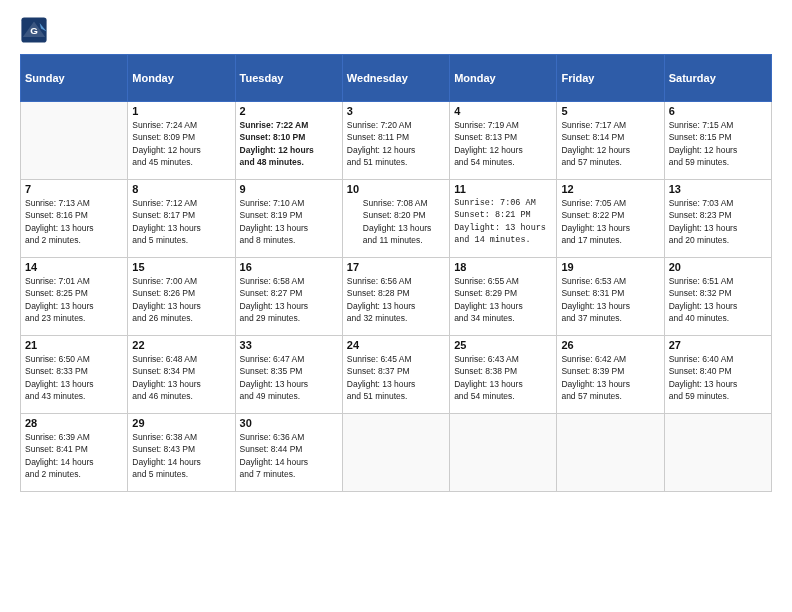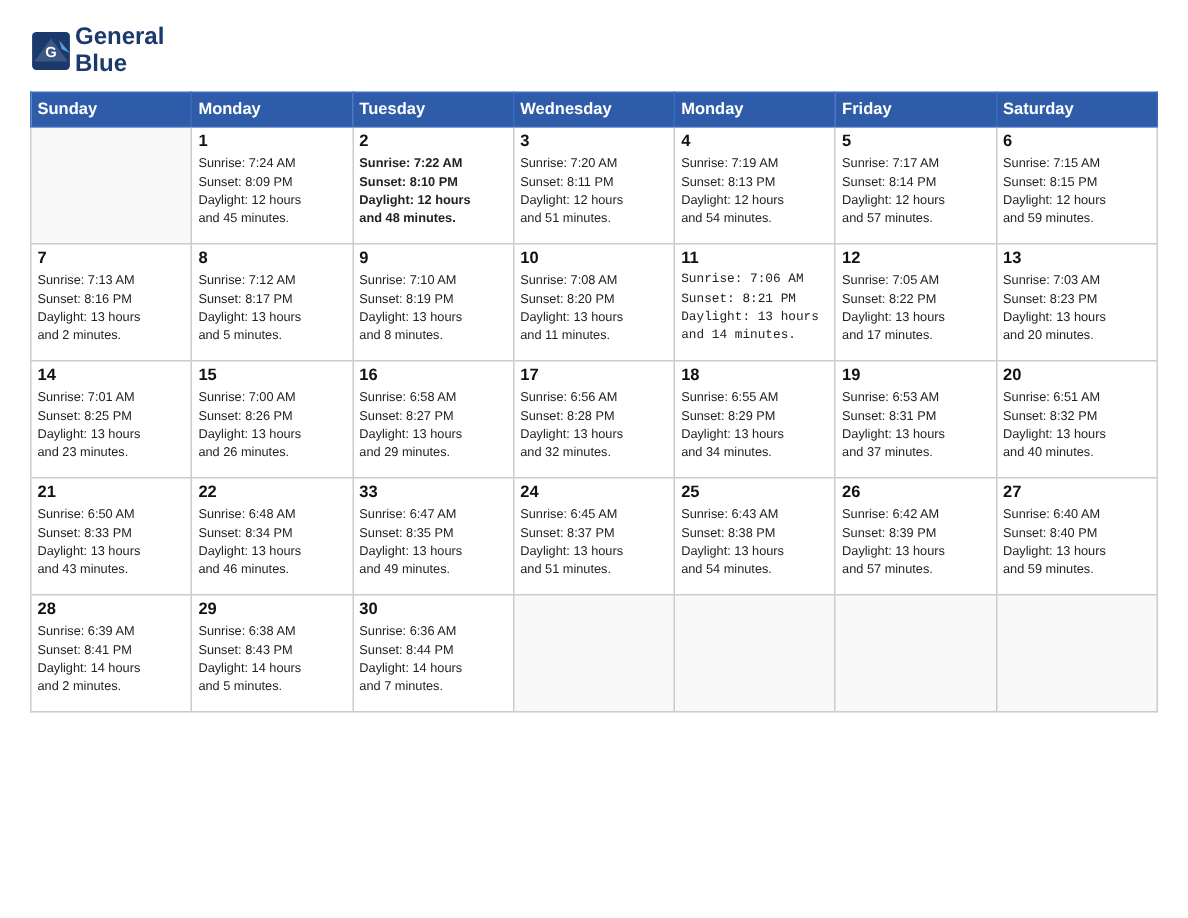--- a/index.html
+++ b/index.html
@@ -46,21 +46,21 @@
     .calendar {
       width: 100%;
       border-collapse: collapse;
       table-layout: fixed;
     }
     .calendar th {
       background: #2e5ca8;
       color: #fff;
       font-size: 11px;
       font-weight: bold;
-      padding: 5px 4px;
+      padding: 17px 4px;
       text-align: left;
       border: 1px solid #3a6bc0;
     }
     .calendar td {
       border: 1px solid #ccc;
       vertical-align: top;
       padding: 3px 4px;
       font-size: 9px;
       color: #333;
       height: 78px;
@@ -87,24 +87,20 @@
 
 <div class="page">
   <div class="header">
     <div class="logo">
       <svg class="logo-icon" viewBox="0 0 40 40">
         <rect x="2" y="2" width="36" height="36" rx="4" fill="#1a3a6b"></rect>
         <polygon points="20,8 36,30 4,30" fill="white" opacity="0.15"></polygon>
         <text x="20" y="26" text-anchor="middle" font-size="14" font-weight="bold" fill="white" font-family="Arial">G</text>
         <polygon points="28,10 38,22 30,18" fill="#5b9bd5"></polygon>
       </svg>
-      <div>
-        <div style="font-size:16px;font-weight:bold;color:#1a3a6b;line-height:1.1;">General</div>
-        <div style="font-size:16px;font-weight:bold;color:#1a3a6b;line-height:1.1;">Blue</div>
-      </div>
     </div>
     <div class="title-block">
       <div class="month-title"></div>
       <div class="location-title"></div>
     </div>
   </div>
 
   <table class="calendar">
     <thead>
       <tr>
@@ -180,21 +176,21 @@
           </td>
           <td>
             <span class="day-number">9</span>
             <div class="day-info" style="white-space: pre-line;">Sunrise: 7:10 AM
 Sunset: 8:19 PM
 Daylight: 13 hours
 and 8 minutes.</div>
           </td>
           <td>
             <span class="day-number">10</span>
-            <div class="day-info" style="white-space: pre-line;">Sunrise: 7:08 AM
+            <div class="day-info" style="white-space: pre-line; margin-left: 16px;">Sunrise: 7:08 AM
 Sunset: 8:20 PM
 Daylight: 13 hours
 and 11 minutes.</div>
           </td>
           <td>
             <span class="day-number">11</span>
             <div class="day-info" style="white-space: pre-line; font-family: Liberation Mono, monospace;">Sunrise: 7:06 AM
 Sunset: 8:21 PM
 Daylight: 13 hours
 and 14 minutes.</div>

